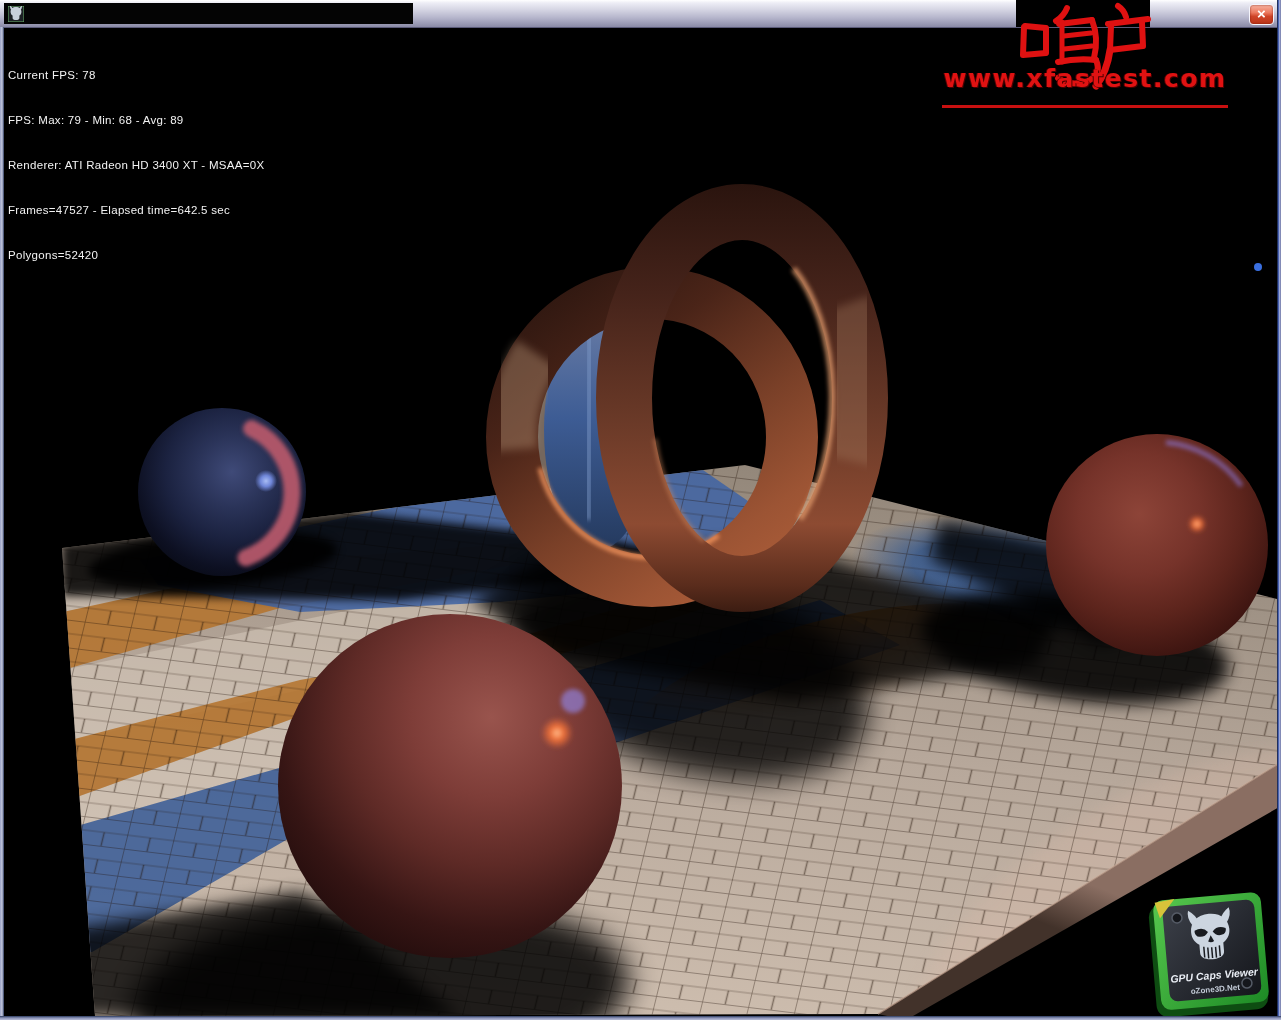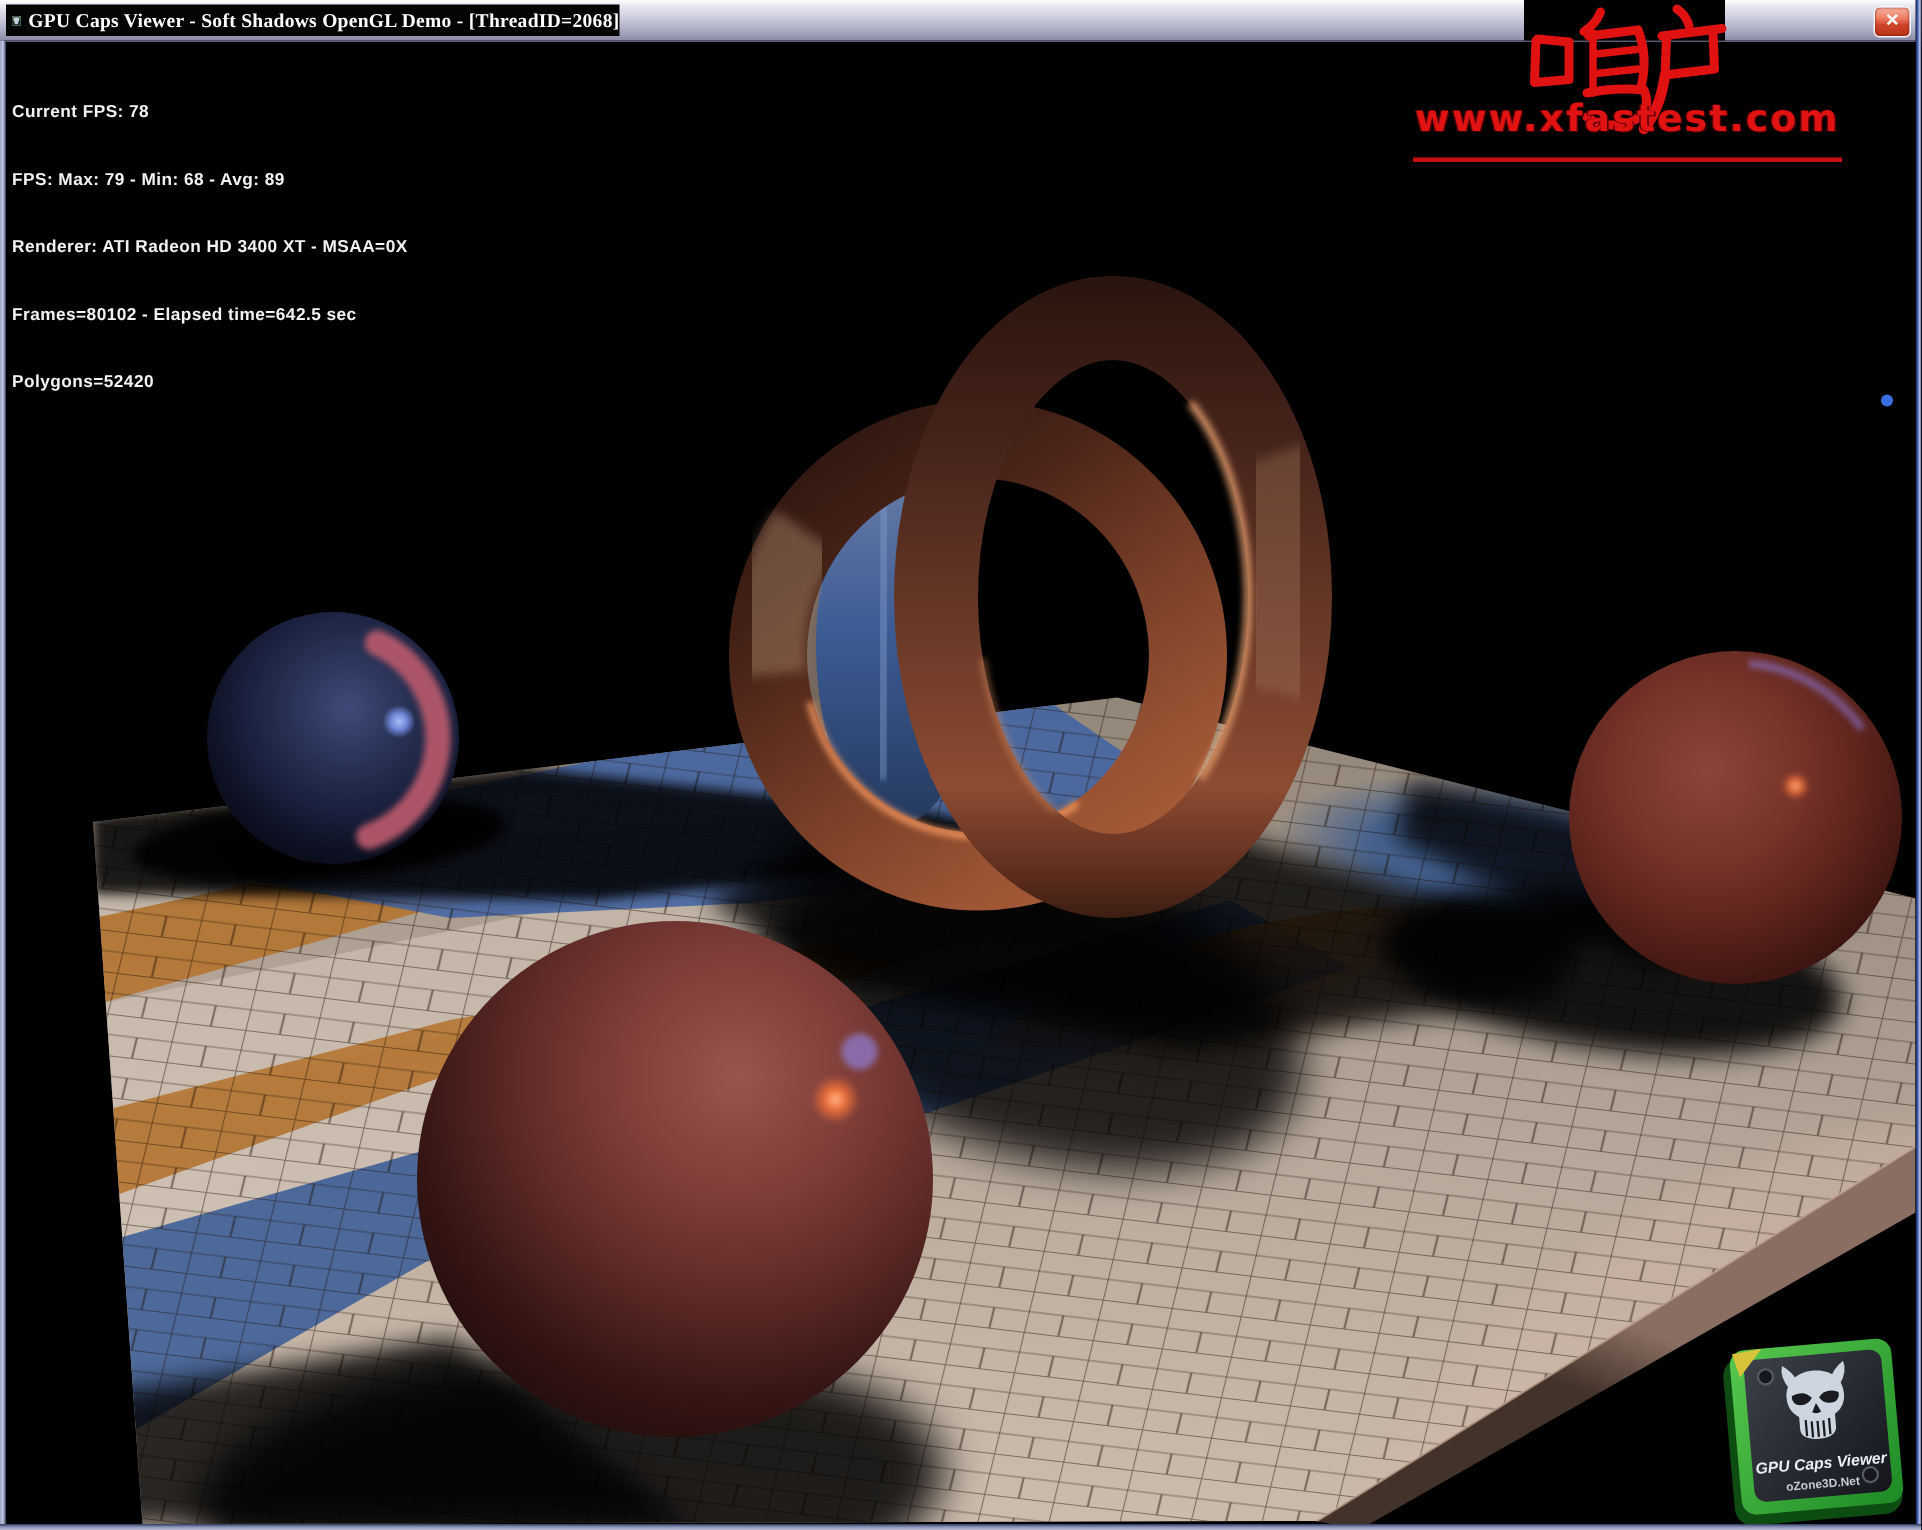--- a/index.html
+++ b/index.html
@@ -20,21 +20,21 @@
     border:1px solid #f4f4fc;box-shadow:inset 0 0 2px #7e1a08;color:#fff;font-weight:bold;
     font-size:15px;line-height:17px;text-align:center;cursor:pointer;}
   .edge{position:absolute;background:linear-gradient(90deg,#10182a,#3c57ae,#aab4dc,#6a72a0);}
   #edge-r{right:0;top:0;width:4px;height:1020px;}
   #edge-l{left:0;top:27px;width:4px;height:993px;background:linear-gradient(90deg,#9aa2c6,#c4c8de,#2c3a5e);}
   #edge-b{left:0;bottom:0;width:1281px;height:4px;background:linear-gradient(#2c3a5e,#8b93b8,#b8bed8);}
   
   #viewport{position:absolute;left:4px;top:28px;width:1273px;height:988px;background:#000;}
   #scene{position:absolute;left:0;top:0;width:100%;height:100%;}
   
-  #hud{position:absolute;left:4px;top:10px;color:#f2f2f2;font-weight:bold;font-size:11.5px;
+  #hud{position:absolute;left:4px;top:10px;color:#f2f2f2;font-weight:normal;font-size:11.5px;
     letter-spacing:.3px;line-height:15px;white-space:pre;}
   
   #wm-cn{position:absolute;left:1008px;top:-28px;width:150px;height:92px;}
   #wm-site{position:absolute;left:938px;top:36px;width:286px;text-align:center;
     font-family:"DejaVu Sans",sans-serif;font-weight:bold;font-size:25px;letter-spacing:1.5px;
     color:#e01212;text-shadow:1px 1px 0 #4a0000,-1px 0 0 #5a0404;
     border-bottom:3px solid #c81010;padding-bottom:12px;}
   .sr{position:absolute;opacity:0;pointer-events:none;}
 </style>
 </head>
@@ -45,21 +45,20 @@
   <div id="titlebar">
     <div id="title-black">
       <svg id="title-icon" viewBox="0 0 16 16">
         <rect x="0" y="0" width="16" height="16" fill="#1c2024" stroke="#69b06a" stroke-width="1"></rect>
         <g transform="translate(8,8.5) scale(0.17)" fill="#c8d0da">
           <path d="M-28,-26 Q-38,-40 -34,-52 Q-22,-44 -18,-32 Z"></path>
           <path d="M28,-26 Q38,-40 34,-52 Q22,-44 18,-32 Z"></path>
           <path d="M0,-44 C20,-44 32,-32 32,-16 C32,-4 26,2 20,6 L20,20 C20,28 12,32 0,32 C-12,32 -20,28 -20,20 L-20,6 C-26,2 -32,-4 -32,-16 C-32,-32 -20,-44 0,-44 Z"></path>
         </g>
       </svg>
-      <span id="title-text">GPU Caps Viewer - Soft Shadows OpenGL Demo - [ThreadID=2068]</span>
     </div>
     <div id="wm-black"></div>
     <div id="close-btn">×</div>
   </div>
 
   <div id="viewport">
     <svg id="scene" viewBox="4 28 1273 988" preserveAspectRatio="none">
       <defs>
         <filter id="f2" x="-40%" y="-40%" width="180%" height="180%">
             <feGaussianBlur stdDeviation="2"></feGaussianBlur>
@@ -264,21 +263,21 @@
         </g>
         <text x="55" y="83" text-anchor="middle" font-family="Liberation Sans,sans-serif" font-size="10.5" font-weight="bold" font-style="italic" fill="#e9edf4">GPU Caps Viewer</text>
         <text x="55" y="96" text-anchor="middle" font-family="Liberation Sans,sans-serif" font-size="8" font-weight="bold" fill="#c2cad6">oZone3D.Net</text>
       </g>
     </svg>
 
     <div id="hud">
       <div>Current FPS: 78</div>
       <div>FPS: Max: 79 - Min: 68 - Avg: 89</div>
       <div>Renderer: ATI Radeon HD 3400 XT - MSAA=0X</div>
-      <div>Frames=80102 - Elapsed time=642.5 sec</div>
+      <div>Frames=47527 - Elapsed time=642.5 sec</div>
       <div>Polygons=52420</div>
     </div>
 
     <svg id="wm-cn" viewBox="0 0 150 92">
       <g stroke="#df1111" fill="none" stroke-linecap="round" stroke-linejoin="round">
         <path d="M12,27 L11,55 L34,53 L34,28 L13,26" stroke-width="6"></path>
         <path d="M55,8 Q52,16 44,21" stroke-width="6"></path>
         <path d="M47,24 L80,20" stroke-width="6"></path>
         <path d="M50,22 L50,62" stroke-width="5"></path>
         <path d="M52,36 L79,33" stroke-width="5"></path>

